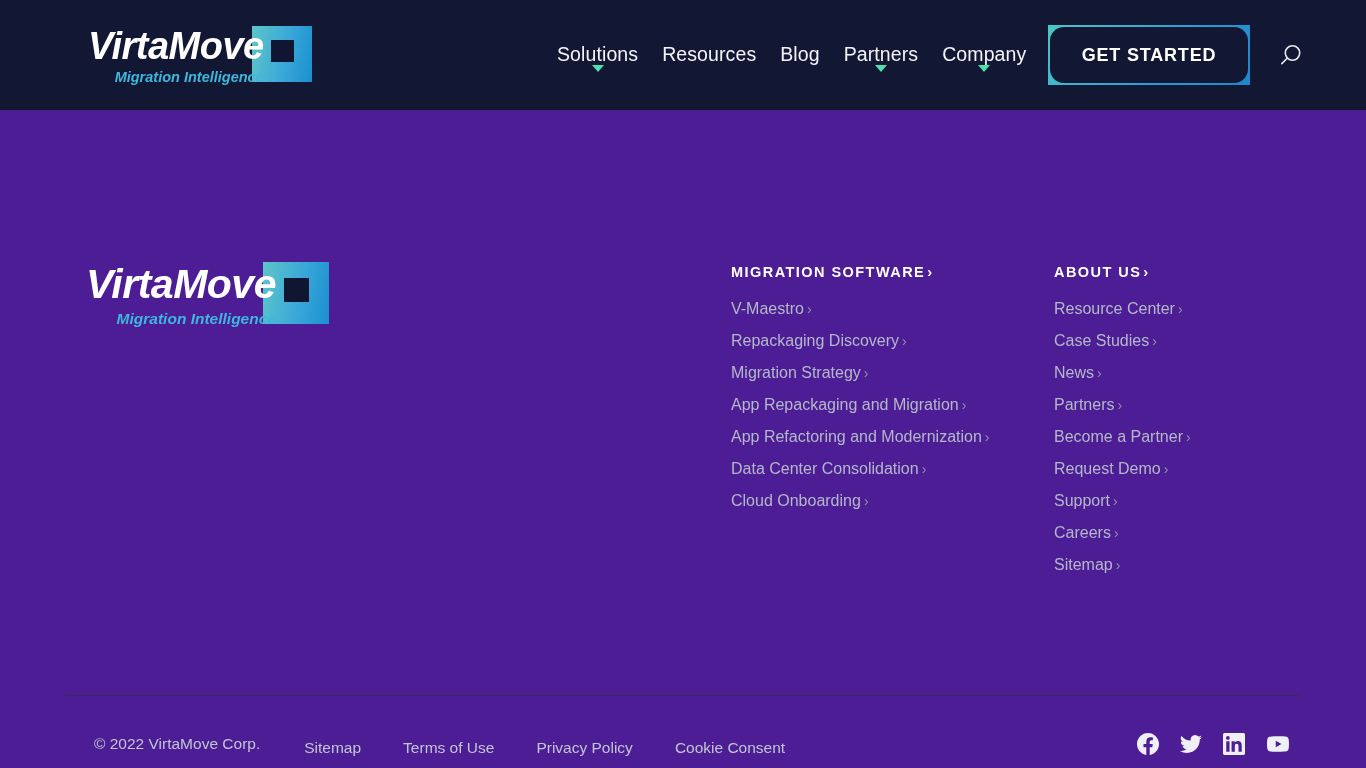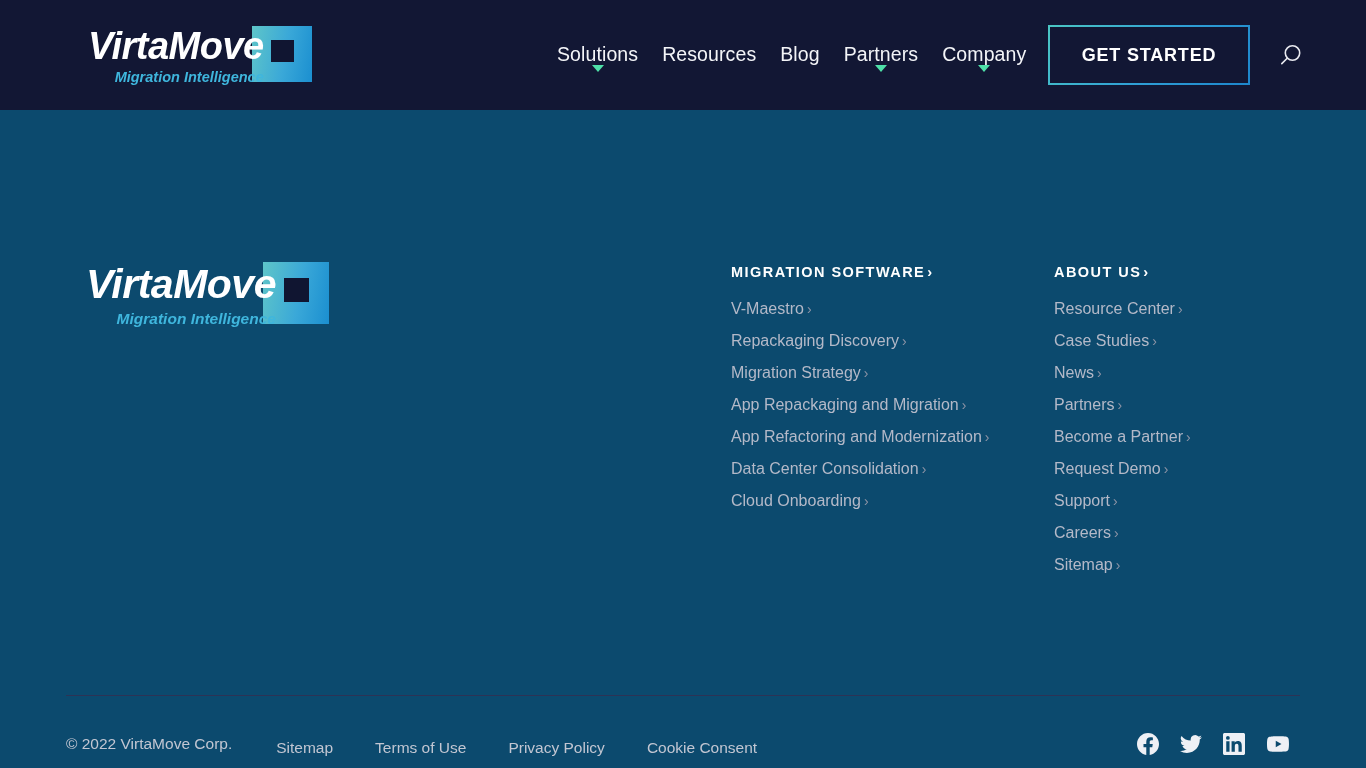--- a/index.html
+++ b/index.html
@@ -11,21 +11,21 @@
     height: 768px;
     overflow: hidden;
     background: #101531;
     font-family: "Liberation Sans", sans-serif;
     -webkit-font-smoothing: antialiased;
   }
   .page {
     position: relative;
     width: 1366px;
     height: 768px;
-    background: #0c4a6e;
+    background: #4c1d95;
   }
 
   
   .header {
     position: absolute;
     top: 0; left: 0;
     width: 1366px;
     height: 110px;
     background: #121734;
     display: flex;
@@ -129,20 +129,21 @@
     width: 100%;
     height: 100%;
     background: #121734;
     display: flex;
     align-items: center;
     justify-content: center;
     color: #ffffff;
     font-size: 18px;
     font-weight: bold;
     letter-spacing: 0.8px;
+    border-radius: 14px;
   }
 
   .search-btn {
     position: absolute;
     left: 1272px;
     top: 38px;
     width: 36px;
     height: 36px;
     cursor: pointer;
   }
@@ -225,20 +226,21 @@
   }
   .bottom-left {
     display: flex;
     align-items: center;
   }
   .copyright {
     color: #c2c6d2;
     font-size: 15.5px;
     margin-right: 44px;
     white-space: nowrap;
+    margin-left: 28px;
   }
   .bottom-link {
     color: #c2c6d2;
     font-size: 15.5px;
     margin-right: 42px;
     cursor: pointer;
     white-space: nowrap;
     margin-top: 8px;
   }
   .bottom-link:last-child { margin-right: 0; }

